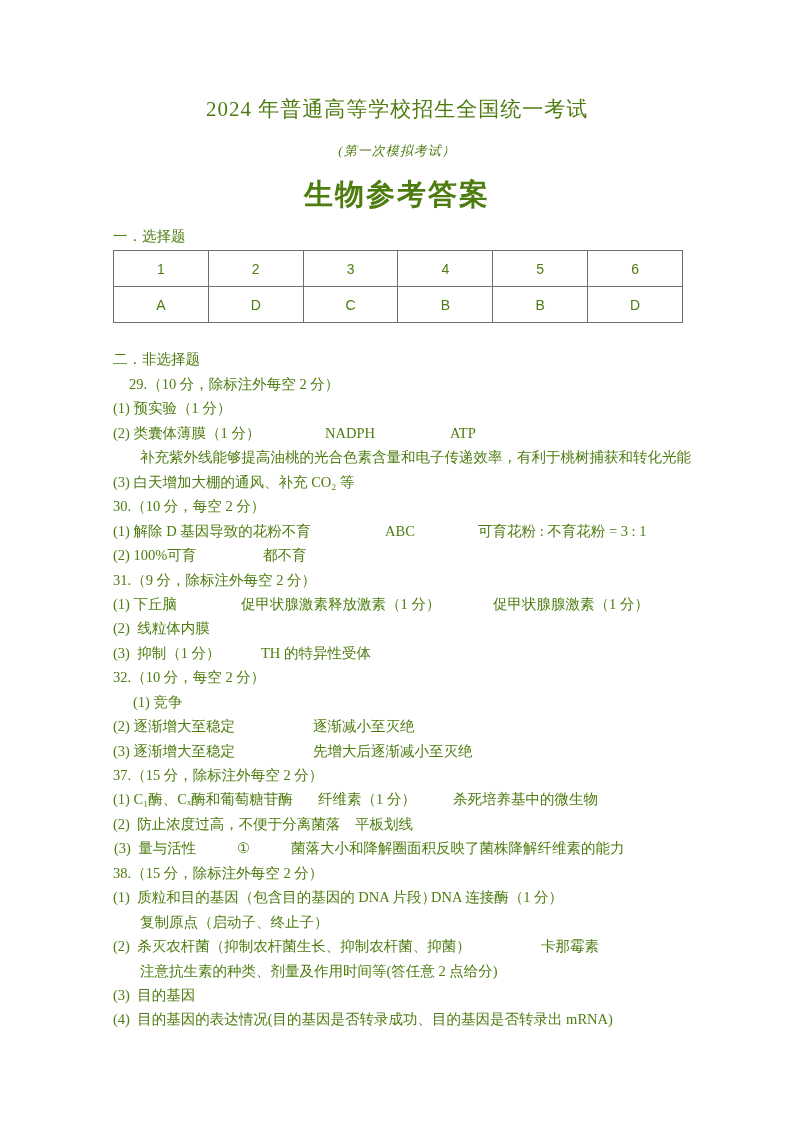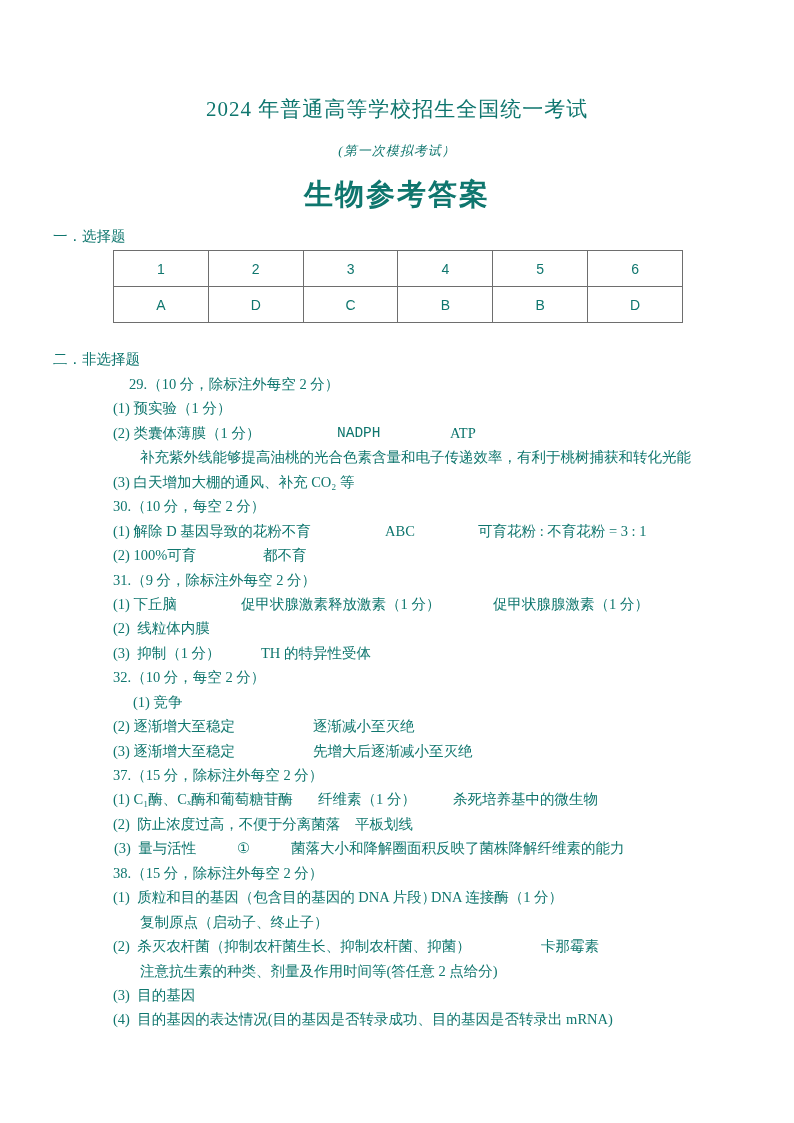--- a/index.html
+++ b/index.html
@@ -5,21 +5,21 @@
   html, body {
     margin: 0;
     padding: 0;
     background: #ffffff;
   }
   .page {
     position: relative;
     width: 794px;
     height: 1105px;
     background: #ffffff;
-    color: #0f766e;
+    color: #4d7c0f;
     font-family: "Liberation Serif", "DejaVu Serif", serif;
     overflow: hidden;
     box-sizing: border-box;
     padding-top: 94px;
   }
   .doc-title {
     text-align: center;
     font-size: 21px;
     line-height: 30px;
     letter-spacing: 1px;
@@ -35,21 +35,21 @@
   }
   .doc-heading {
     text-align: center;
     font-size: 29px;
     line-height: 33px;
     margin-top: 16px;
     font-weight: 700;
     letter-spacing: 2px;
   }
   .section-heading {
-    margin-left: 53px;
+    margin-left: 113px;
     margin-top: 14px;
     font-size: 14.5px;
     line-height: 22px;
   }
   table.answer-table {
     border-collapse: collapse;
     table-layout: fixed;
     width: 570px;
     margin-left: 113px;
     margin-top: 3px;
@@ -117,21 +117,21 @@
 
   <div class="answer-lines" id="answer-lines">
       <div class="line">
         <span class="seg" style="left: 16px;">29.（10 分，除标注外每空 2 分）</span>
       </div>
       <div class="line">
         <span class="seg" style="left: 0px;">(1) 预实验（1 分）</span>
       </div>
       <div class="line">
         <span class="seg" style="left: 0px;">(2) 类囊体薄膜（1 分）</span>
-        <span class="seg" style="left: 224px; font-family: Liberation Mono, monospace;">NADPH</span>
+        <span class="seg" style="left: 212px;">NADPH</span>
         <span class="seg" style="left: 337px; font-family: Liberation Serif, serif;">ATP</span>
       </div>
       <div class="line">
         <span class="seg" style="left: 27px;">补充紫外线能够提高油桃的光合色素含量和电子传递效率，有利于桃树捕获和转化光能</span>
       </div>
       <div class="line">
         <span class="seg" style="left: 0px;">(3) 白天增加大棚的通风、补充 CO₂ 等</span>
       </div>
       <div class="line">
         <span class="seg" style="left: 0px;">30.（10 分，每空 2 分）</span>

